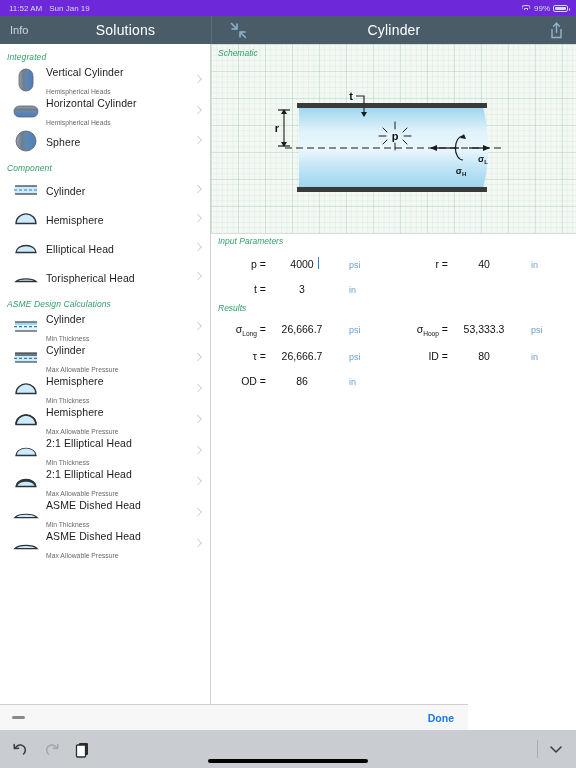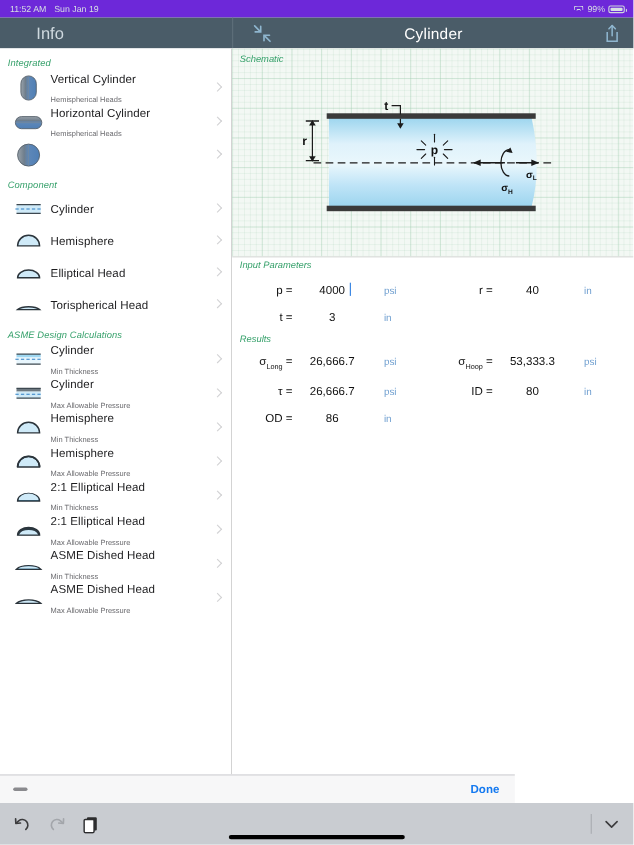--- a/index.html
+++ b/index.html
@@ -41,21 +41,21 @@
     position: absolute; top: 16px; height: 28px;
     background: #4a5c68; display: flex; align-items: center;
   }
   .nav-left { left: 0; width: 211px; }
   .nav-right { left: 211px; width: 365px; border-left: 1px solid #5d6e79; }
   .nav-title {
     position: absolute; left: 0; right: 0; text-align: center;
     color: #ffffff; font-size: 14px; letter-spacing: .2px;
   }
   .nav-btn-info {
-    position: absolute; left: 10px; color: #cfd9df; font-size: 15px; margin-left: 23px;
+    position: absolute; left: 10px; color: #cfd9df; font-size: 11px;
   }
   .icon-contract {
     position: absolute; left: 18px; width: 17px; height: 17px; cursor: pointer;
   }
   .icon-share {
     position: absolute; right: 12px; width: 15px; height: 17px; cursor: pointer;
   }
 
   
   .sidebar {
@@ -173,20 +173,21 @@
       </span>
       <span>99%</span>
       <span class="batt">
           <i></i>
         </span>
     </div>
   </div>
 
   <div class="navbar nav-left">
     <span class="nav-btn-info">Info</span>
+    <span class="nav-title" style="left:40px;">Solutions</span>
   </div>
 
   <div class="navbar nav-right">
     <span class="icon-contract">
       <svg viewBox="0 0 17 17" width="17" height="17">
         <g stroke="#8fb6cf" stroke-width="1.5" fill="none" stroke-linecap="round">
           <path d="M7 2 L7 7 L2 7"></path>
             <path d="M10 15 L10 10 L15 10"></path>
         </g>
         <path d="M1.5 1.5 L6 6" stroke="#8fb6cf" stroke-width="1.5" stroke-linecap="round"></path>
@@ -259,20 +260,23 @@
             <stop offset="0" stop-color="#99a2aa"></stop>
                 <stop offset=".3" stop-color="#6f7e8c"></stop>
             <stop offset=".5" stop-color="#5d87b8"></stop>
                 <stop offset="1" stop-color="#4f7fb5"></stop>
           </linearGradient>
             </defs>
           <circle cx="12" cy="12" r="10" fill="url(#gs)" stroke="#55606a" stroke-width=".8"></circle>
           <path d="M12 2.2 L12 21.8" stroke="#7a8894" stroke-width=".7" opacity=".8"></path>
         </svg>
       </span>
+      <span class="row-txt">
+        <span class="row-title">Sphere</span>
+      </span>
       <span class="chev"></span>
     </div>
 
     <div class="section-hd">Component</div>
 
     <div class="row">
       <span class="row-ico">
         <svg width="28" height="18" viewBox="0 0 28 18">
           <rect x="3" y="5" width="22" height="8" fill="#cfeaf8"></rect>
           <path d="M3 5 L25 5" stroke="#3d4850" stroke-width="1.3"></path>

